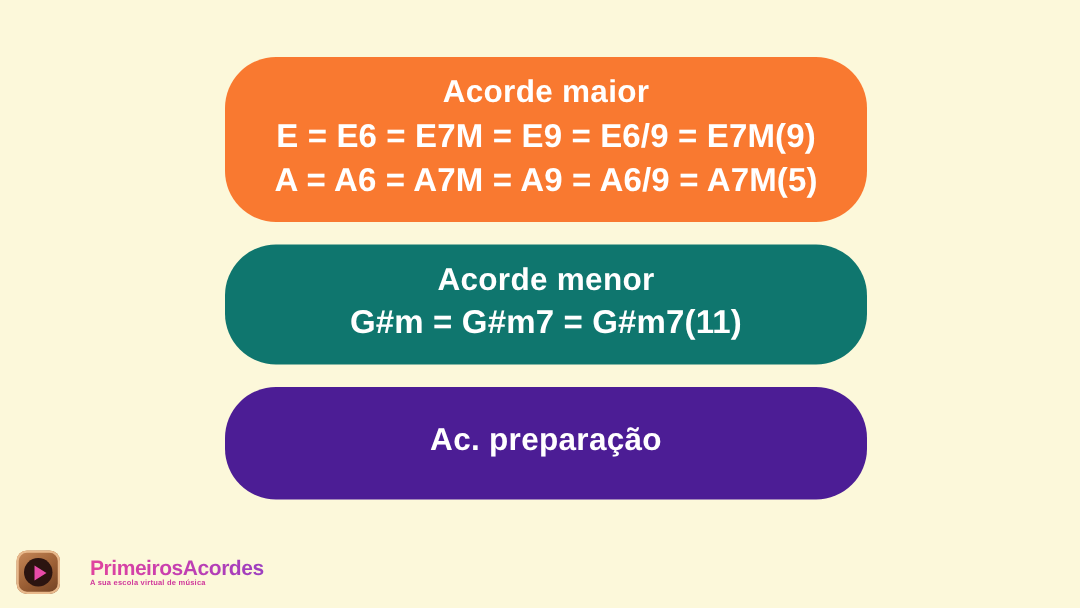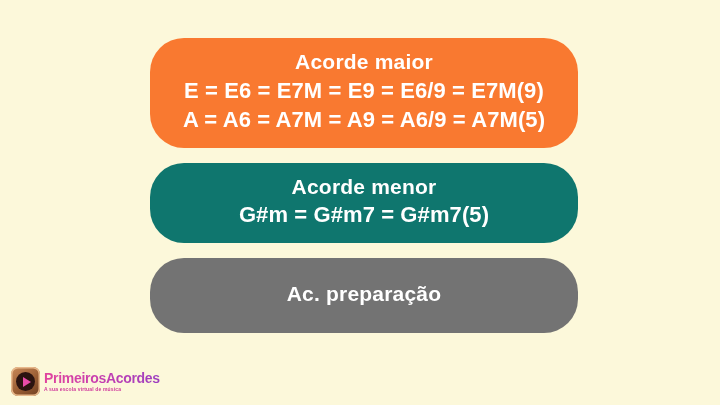--- a/index.html
+++ b/index.html
@@ -40,21 +40,21 @@
     text-align: center;
     color: #FFFFFF;
     display: flex;
     flex-direction: column;
     align-items: center;
     justify-content: center;
   }
 
   .card-major   { background: #F97930; height: 110px; }
   .card-minor   { background: #0f766e; height: 80px;  }
-  .card-prep    { background: #737373; height: 75px;  }
+  .card-prep    { background: #4c1d95; height: 75px;  }
 
   .card-title {
     font-size: 21px;
     font-weight: bold;
     line-height: 1.28;
     letter-spacing: 0.2px;
     white-space: nowrap;
   }
 
   .card-line {
@@ -65,21 +65,21 @@
     white-space: nowrap;
   }
 
   
   .logo {
     position: absolute;
     left: 11px;
     bottom: 9px;
     display: flex;
     align-items: center;
-    gap: 4px;
+    gap: 20px;
   }
   .logo-mark {
     width: 29px;
     height: 29px;
     border-radius: 7px;
     background: linear-gradient(145deg, #C98A5A 0%, #9A5E34 55%, #6E3F22 100%);
     box-shadow: inset 0 0 0 1.5px #E8B98C;
     display: flex;
     align-items: center;
     justify-content: center;
@@ -133,21 +133,21 @@
   <div class="cards">
 
     <div class="card card-major">
       <div class="card-title">Acorde maior</div>
       <div class="card-line">E = E6 = E7M = E9 = E6/9 = E7M(9)</div>
       <div class="card-line">A = A6 = A7M = A9 = A6/9 = A7M(5)</div>
     </div>
 
     <div class="card card-minor">
       <div class="card-title">Acorde menor</div>
-      <div class="card-line">G#m = G#m7 = G#m7(5)</div>
+      <div class="card-line">G#m = G#m7 = G#m7(11)</div>
     </div>
 
     <div class="card card-prep">
       <div class="card-title">Ac. preparação</div>
     </div>
 
   </div>
 
   <div class="logo">
     <div class="logo-mark">

